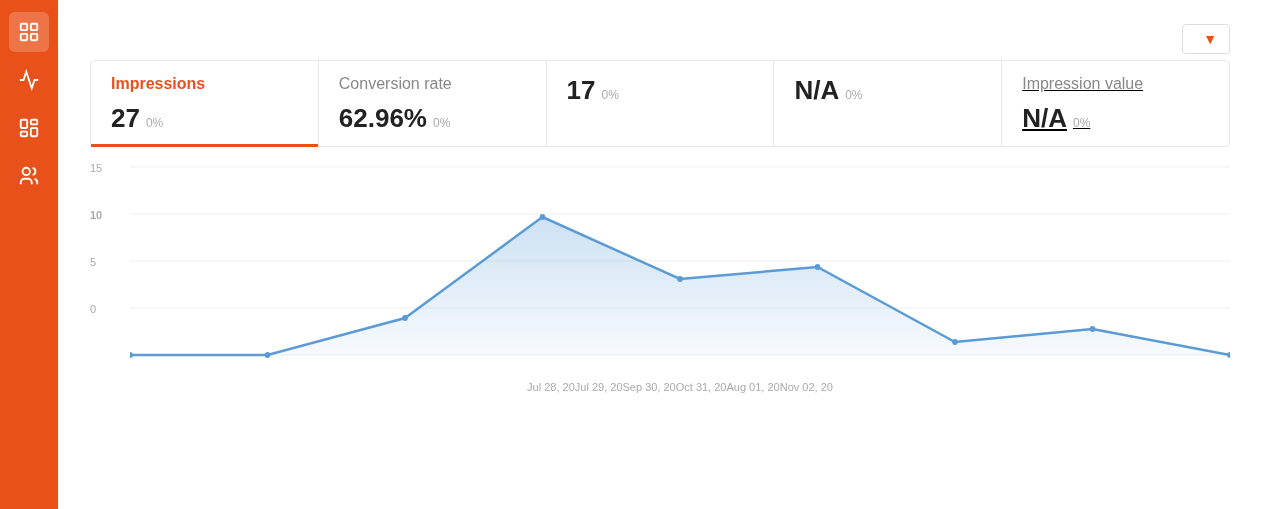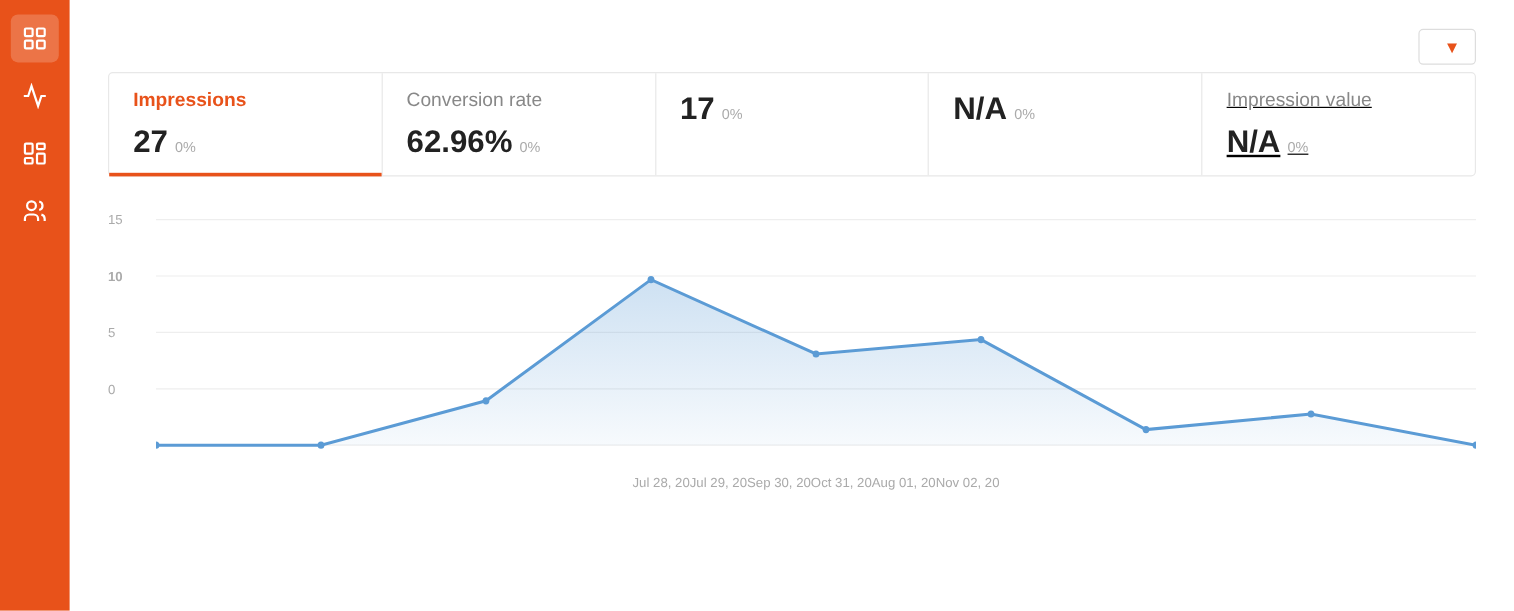--- a/index.html
+++ b/index.html
@@ -130,21 +130,20 @@
     .chart-area {
       flex: 1;
       position: relative;
       margin-top: 0;
       padding-top: 10px;
     }
     .chart-container {
       width: 100%;
       height: 220px;
       position: relative;
-      margin-top: 16px;
     }
     .chart-x-labels {
       display: flex;
       justify-content: center;
       padding-left: 40px;
       margin-top: 4px;
     }
     .chart-x-label {
       font-size: 11px;
       color: #aaa;

